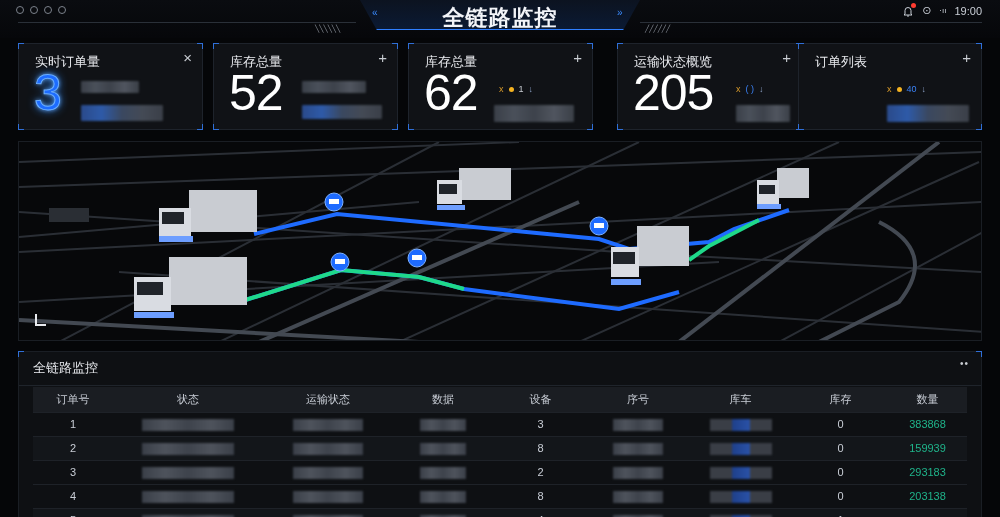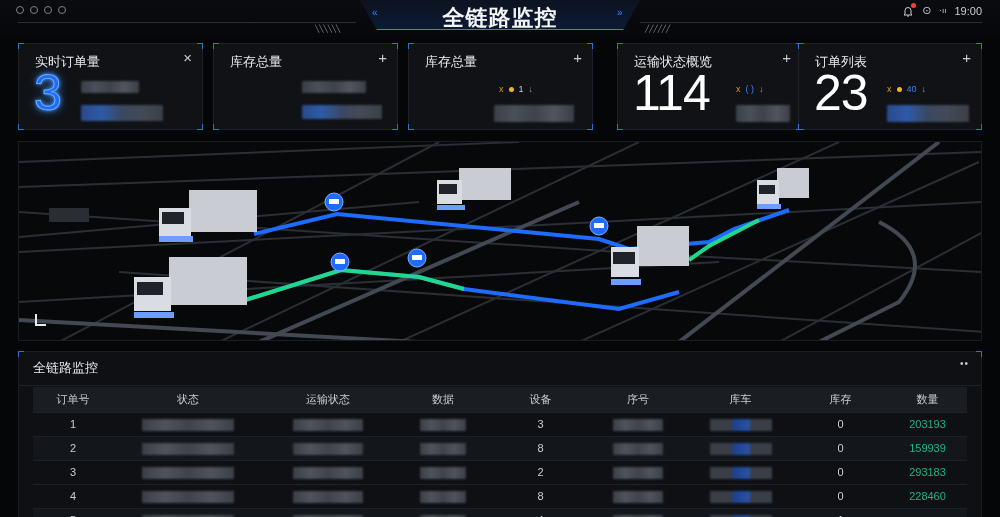--- a/index.html
+++ b/index.html
@@ -91,64 +91,65 @@
   <div class="blur blue" style="left:62px;top:61px;width:82px;height:16px"></div>
 </div>
 
 <div class="card" style="left:213px">
   <i class="c tl"></i>
     <i class="c tr"></i>
     <i class="c bl"></i>
     <i class="c br"></i>
   <div class="lbl">库存总量</div>
   <div class="act">+</div>
+  <div class="num">52</div>
   <div class="blur" style="left:88px;top:37px;width:64px;height:12px"></div>
   <div class="blur blue" style="left:88px;top:61px;width:80px;height:14px"></div>
 </div>
 
 <div class="card" style="left:408px">
   <i class="c tl"></i>
     <i class="c tr"></i>
     <i class="c bl"></i>
     <i class="c br"></i>
   <div class="lbl">库存总量</div>
   <div class="act">+</div>
+  <div class="num">62</div>
   <div class="trend" style="left:90px">
     <span class="x">x</span>
     <span class="dotc"></span>
     <span class="v w">1</span>
     <span class="arr">↓</span>
   </div>
   <div class="blur" style="left:85px;top:61px;width:80px;height:17px"></div>
 </div>
 
 <div class="card" style="left:617px">
   <i class="c tl"></i>
     <i class="c tr"></i>
     <i class="c bl"></i>
     <i class="c br"></i>
   <div class="lbl">运输状态概览</div>
   <div class="act">+</div>
-  <div class="num">114</div>
+  <div class="num">205</div>
   <div class="trend" style="left:118px">
     <span class="x">x</span>
     <span class="v">( )</span>
     <span class="arr">↓</span>
   </div>
   <div class="blur" style="left:118px;top:61px;width:54px;height:17px"></div>
 </div>
 
 <div class="card" style="left:798px;width:184px">
   <i class="c tl"></i>
     <i class="c tr"></i>
     <i class="c bl"></i>
     <i class="c br"></i>
   <div class="lbl">订单列表</div>
   <div class="act">+</div>
-  <div class="num">23</div>
   <div class="trend" style="left:88px">
     <span class="x">x</span>
     <span class="dotc"></span>
     <span class="v">40</span>
     <span class="arr">↓</span>
   </div>
   <div class="blur blue" style="left:88px;top:61px;width:82px;height:17px"></div>
 </div>
 
 <div class="map">
@@ -250,21 +251,21 @@
     <tbody>
       <tr>
         <td>1</td>
         <td><span class="b" style="width:92px"></span></td>
         <td><span class="b" style="width:70px"></span></td>
         <td><span class="b" style="width:46px"></span></td>
         <td>3</td>
         <td><span class="b" style="width:50px"></span></td>
         <td><span class="bb"></span></td>
         <td>0</td>
-        <td class="qty">203193</td>
+        <td class="qty">383868</td>
       </tr>
       <tr class="alt">
         <td>2</td>
         <td><span class="b" style="width:92px"></span></td>
         <td><span class="b" style="width:70px"></span></td>
         <td><span class="b" style="width:46px"></span></td>
         <td>8</td>
         <td><span class="b" style="width:50px"></span></td>
         <td><span class="bb"></span></td>
         <td>0</td>
@@ -283,21 +284,21 @@
       </tr>
       <tr>
         <td>4</td>
         <td><span class="b" style="width:92px"></span></td>
         <td><span class="b" style="width:70px"></span></td>
         <td><span class="b" style="width:46px"></span></td>
         <td>8</td>
         <td><span class="b" style="width:50px"></span></td>
         <td><span class="bb"></span></td>
         <td>0</td>
-        <td class="qty">228460</td>
+        <td class="qty">203138</td>
       </tr>
       <tr class="alt">
         <td>5</td>
         <td><span class="b" style="width:92px"></span></td>
         <td><span class="b" style="width:70px"></span></td>
         <td><span class="b" style="width:46px"></span></td>
         <td>4</td>
         <td><span class="b" style="width:50px"></span></td>
         <td><span class="bb"></span></td>
         <td>1</td>

